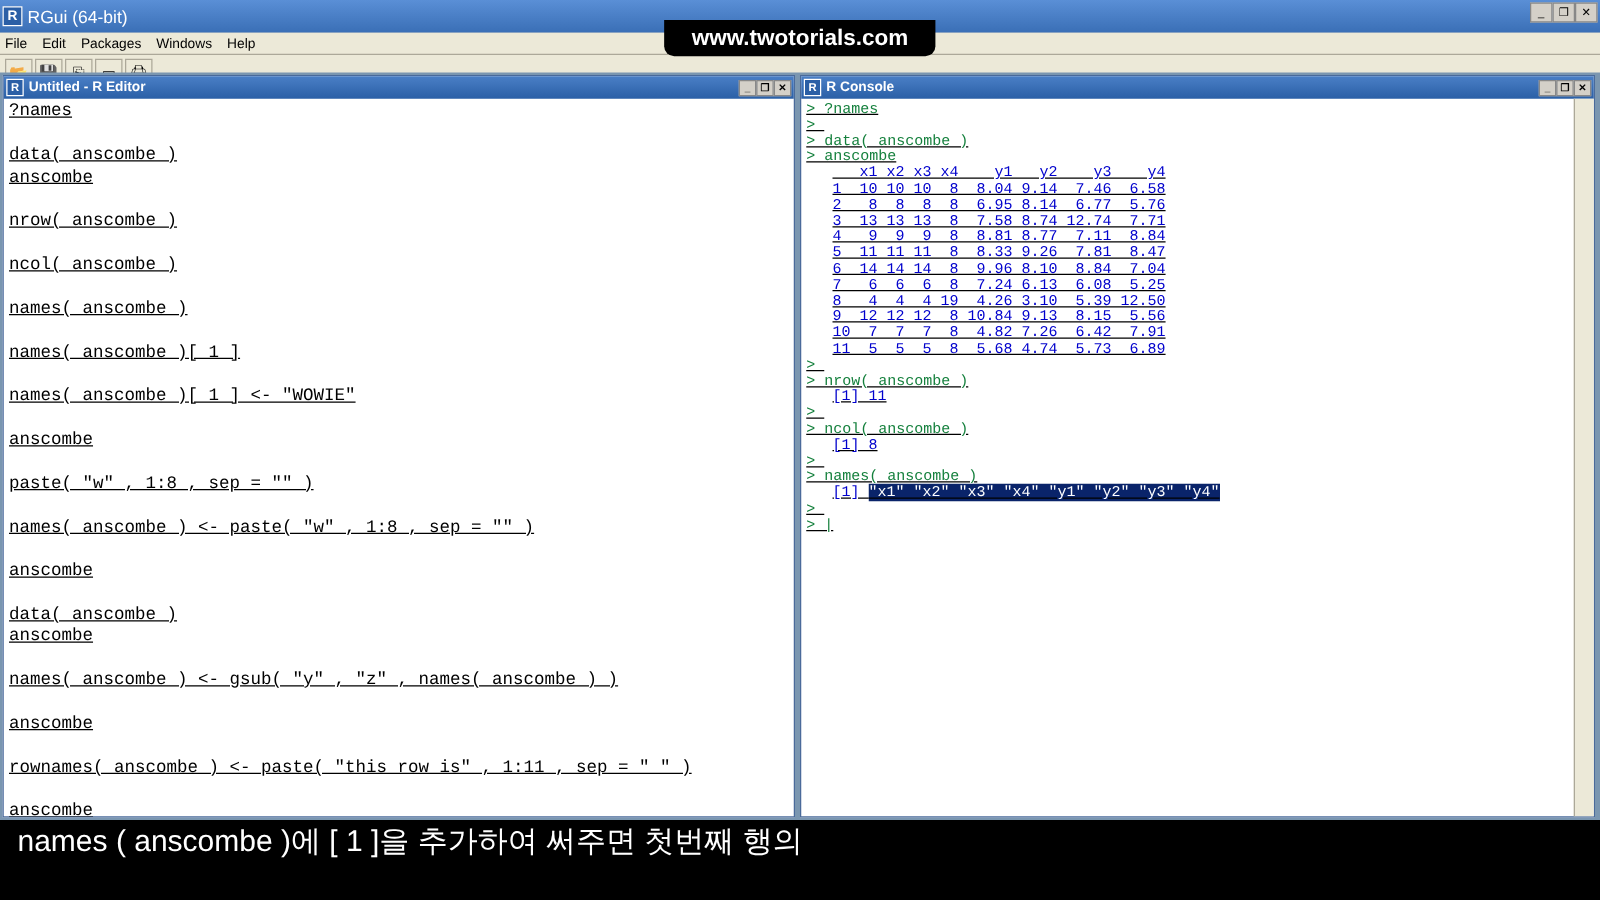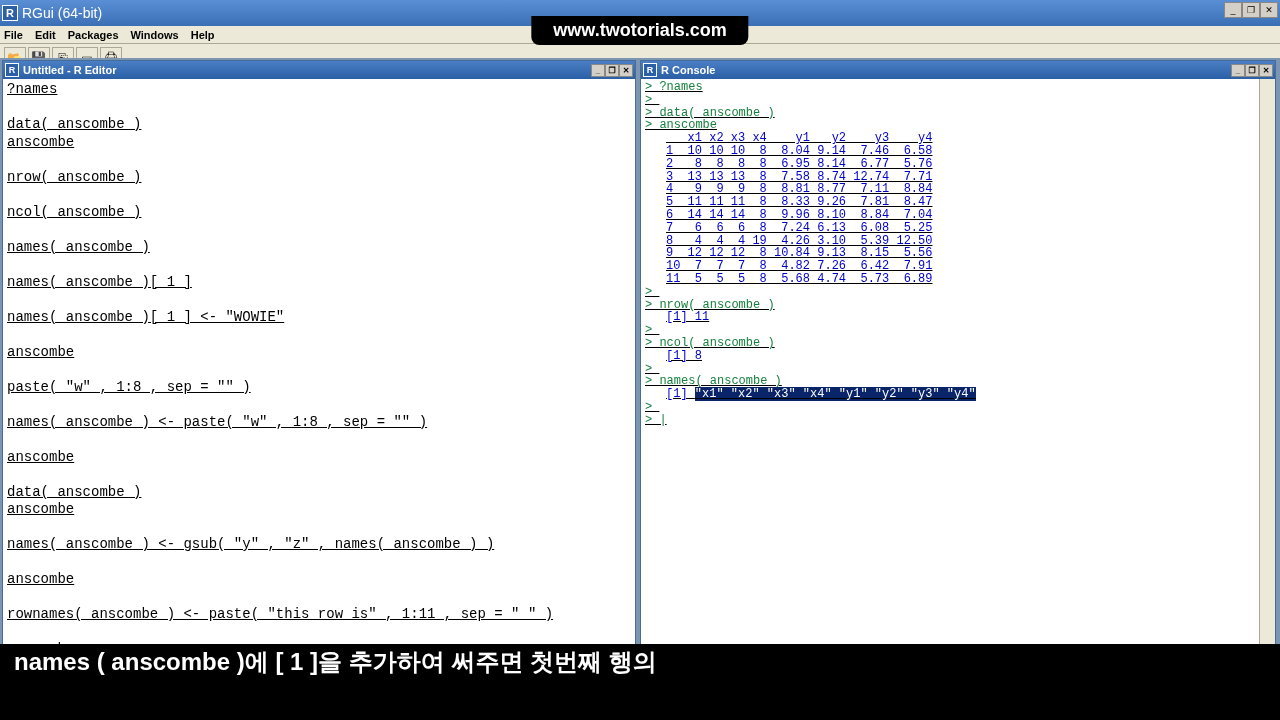--- a/index.html
+++ b/index.html
@@ -53,21 +53,20 @@
   font-weight: bold;
   border-radius: 0 0 8px 8px;
 }
 .menubar {
   height: 18px;
   background: #ece9d8;
   display: flex;
   align-items: center;
   padding: 0 4px;
   border-bottom: 1px solid #aca899;
-  font-weight: bold;
 }
 .menubar span { margin-right: 12px; cursor: pointer; }
 .toolbar {
   height: 28px;
   background: #ece9d8;
   display: flex;
   align-items: center;
   padding: 2px 4px;
   border-bottom: 1px solid #aca899;
   gap: 2px;
@@ -145,25 +144,25 @@
 .scrollbar-v {
   position: absolute;
   right: 0; top: 18px; bottom: 0;
   width: 16px;
   background: #ece9d8;
   border-left: 1px solid #aca899;
 }
 .subtitle-bar {
   position: absolute;
   left: 0; right: 0; bottom: 0;
-  height: 76px;
+  height: 64px;
   background: #000;
   color: #fff;
   font-size: 24px;
-  font-weight: bold;
+  font-weight: normal;
   padding: 4px 14px;
   line-height: 28px;
   font-family: "Malgun Gothic", sans-serif;
 }
 </style>
 </head>
 <body>
 
 <div class="titlebar">
   <div class="app-icon">R</div>

